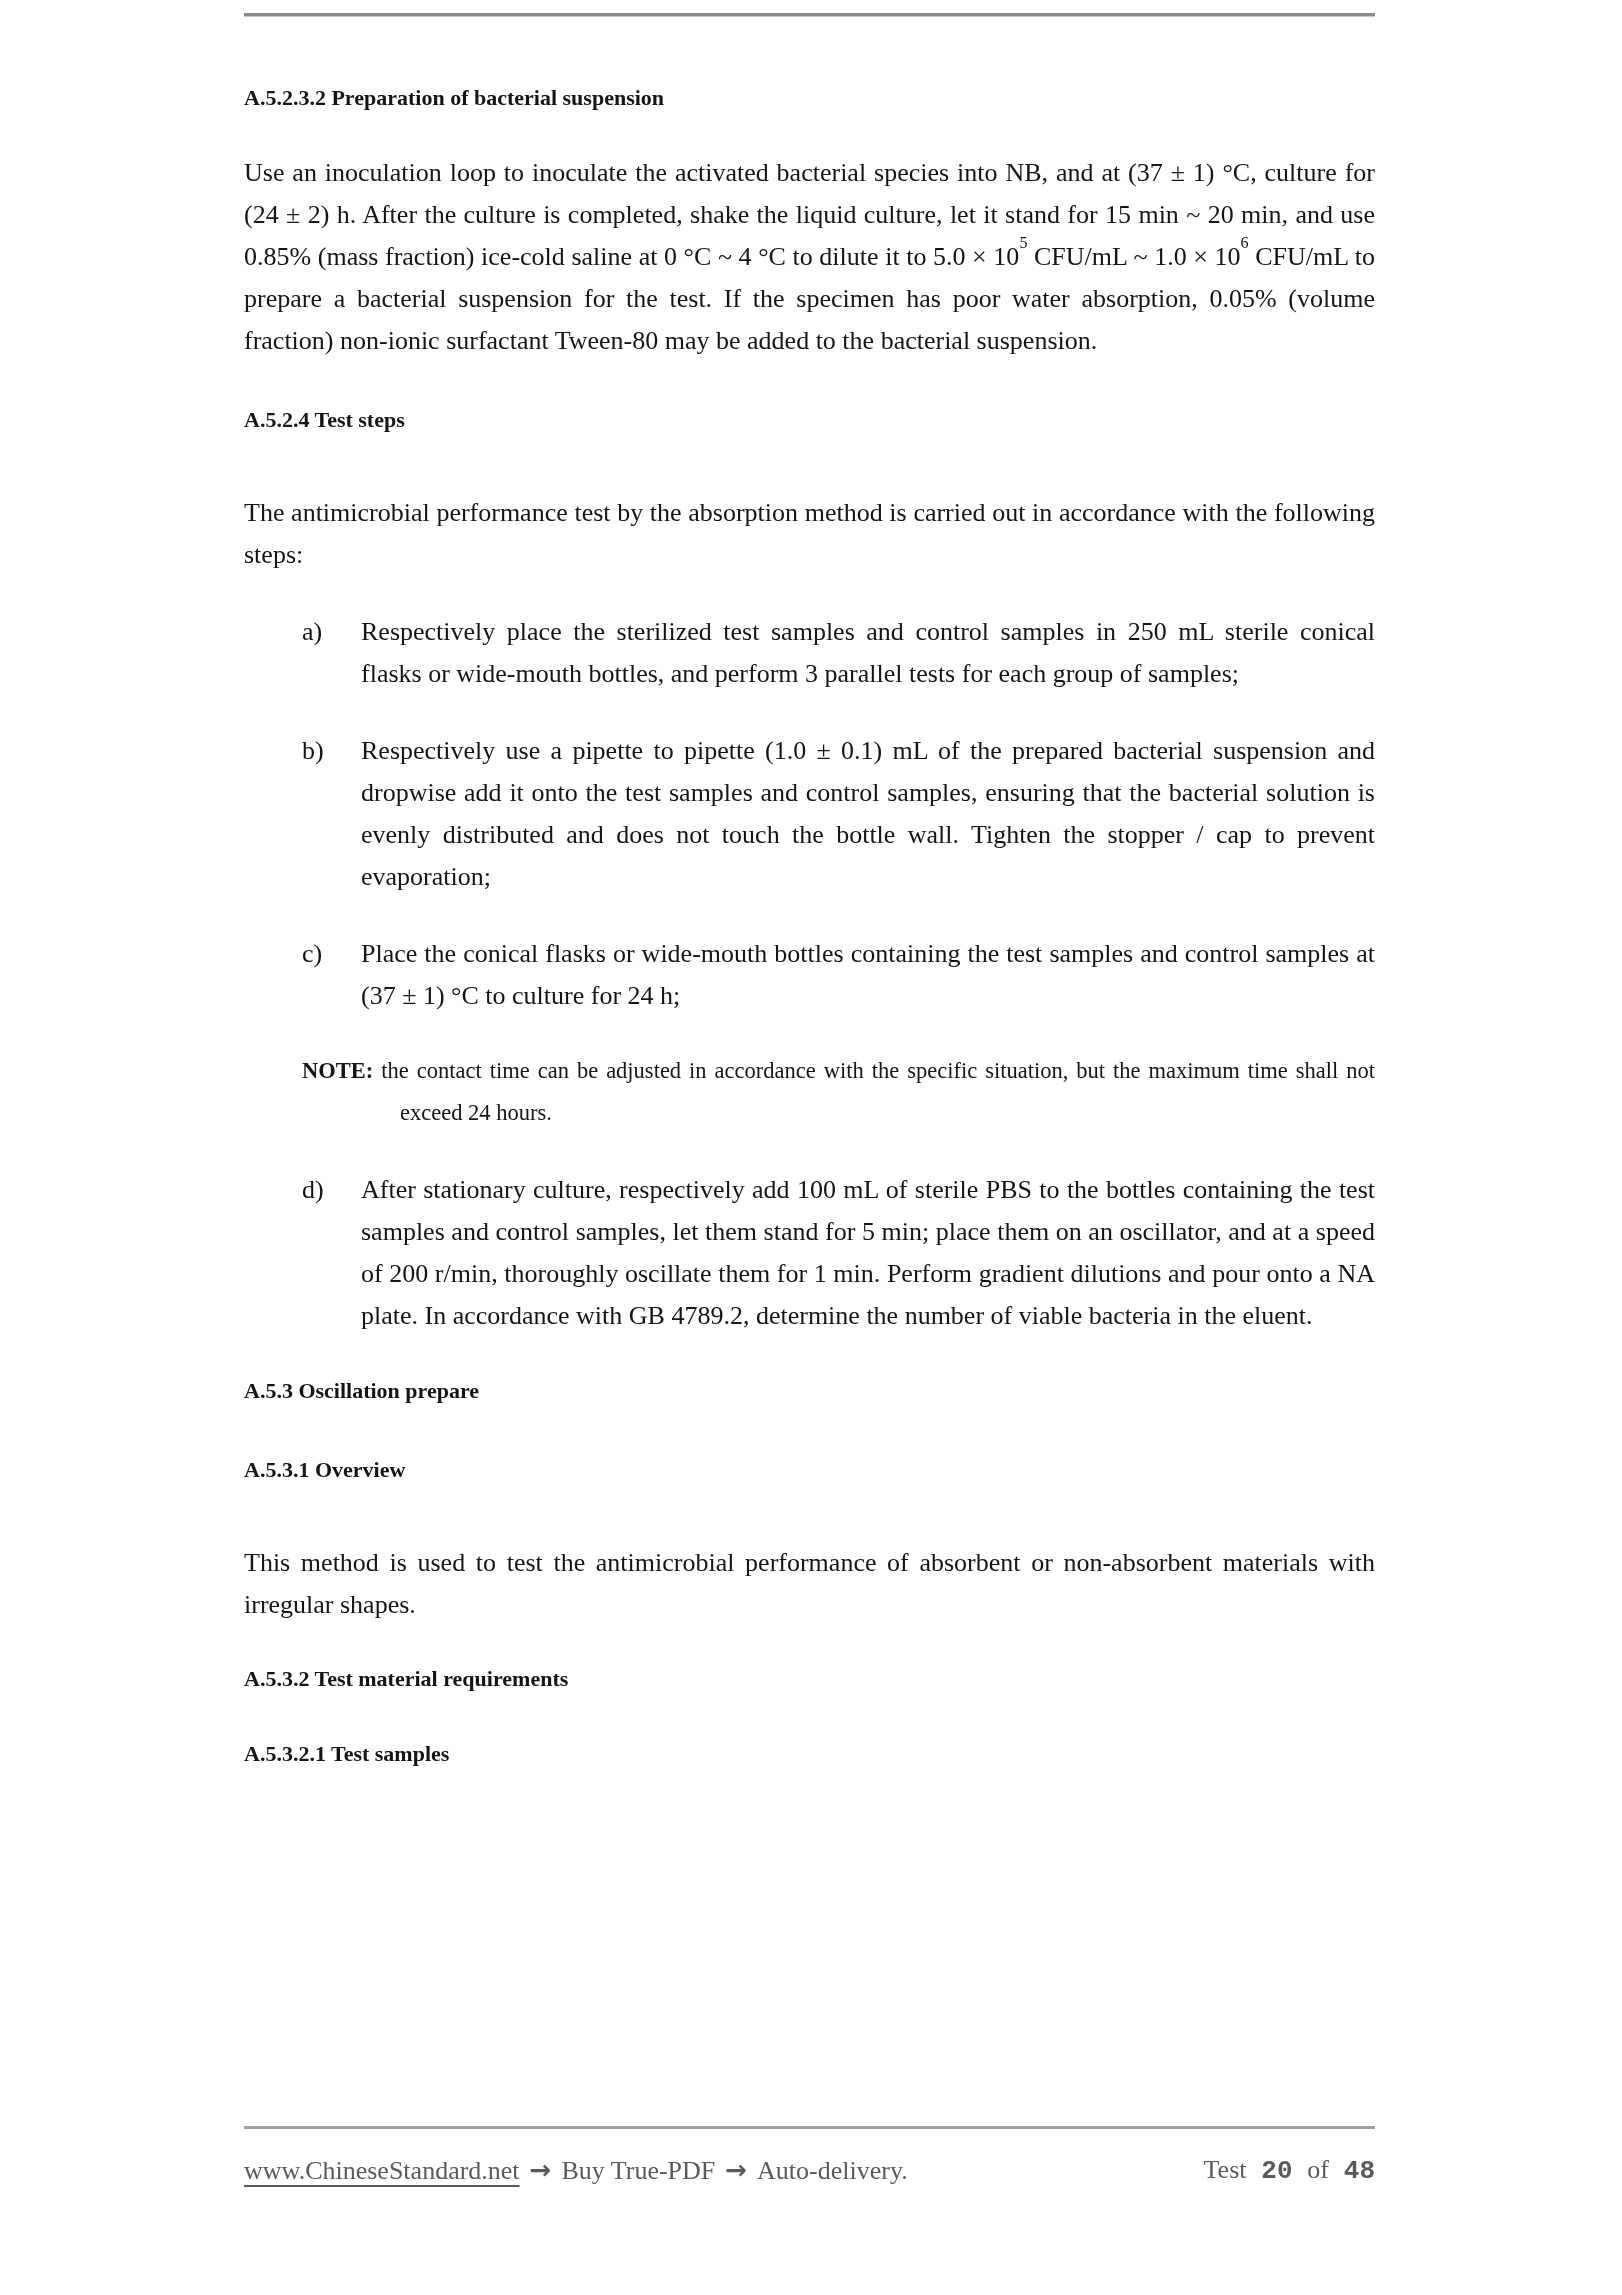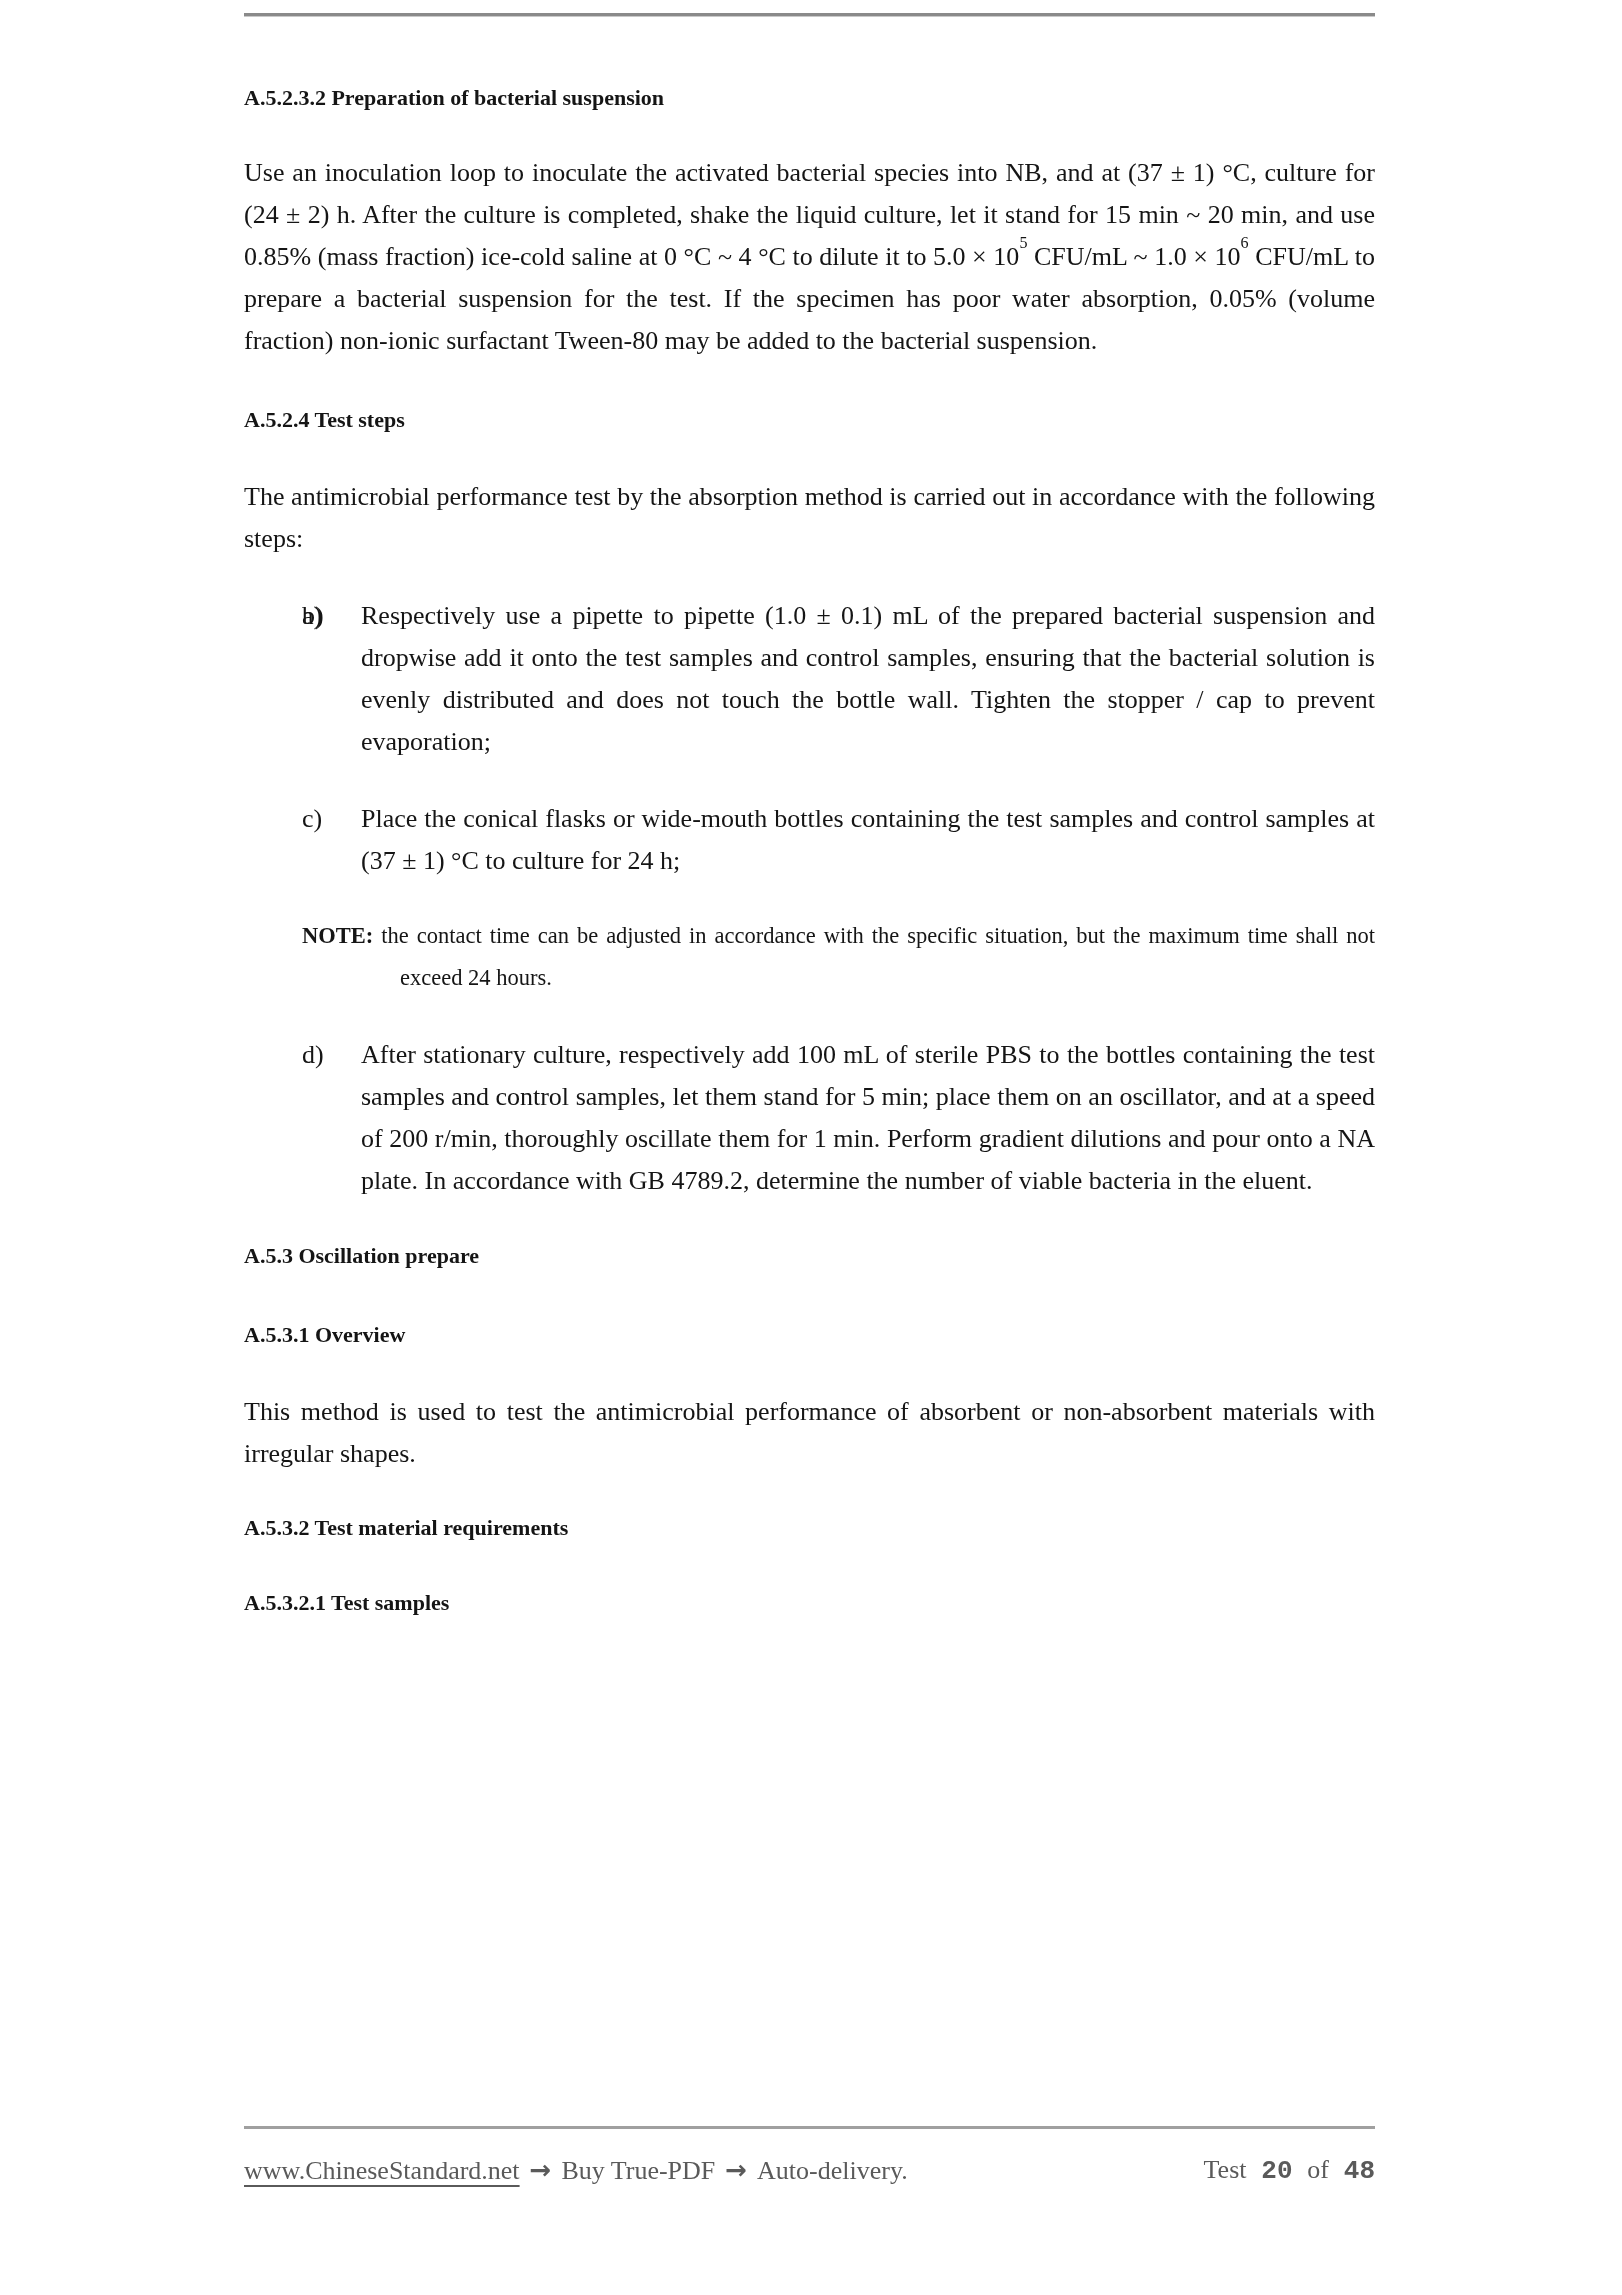--- a/index.html
+++ b/index.html
@@ -20,21 +20,21 @@
              color:var(--header-text);letter-spacing:0.8px;}
   .header-rule{margin-top:13.3px;height:3.3px;background:var(--rule);
                border-bottom:0.8px solid #c9c9c9;}
   h2.hd{font-size:22px;line-height:42px;font-weight:bold;color:var(--body-text);}
   .hd-a5232{margin-top:60px;}
   .hd-a524{margin-top:37px;}
   .hd-a53{margin-top:33px;}
   .hd-a531{margin-top:37px;}
   .hd-a532{margin-top:32px;}
   .hd-a5321{margin-top:33px;}
-  p.para{margin-top:35px;text-align:justify;}
+  p.para{margin-top:51px;text-align:justify;}
   p.para-first{margin-top:33px;}
   sup{font-size:0.62em;line-height:0;position:relative;top:-0.45em;}
   .list-item{position:relative;margin-top:35px;padding-left:117px;text-align:justify;}
   .marker{position:absolute;left:58px;top:0;}
   .note{margin-top:33px;padding-left:156px;text-indent:-98px;
         font-size:22.5px;line-height:42px;text-align:justify;}
   .note-label{font-weight:bold;}
   .footer-rule{position:absolute;left:244px;top:2126px;width:1131px;height:2.5px;
                background:var(--footer-rule);}
   .footer{position:absolute;left:244px;top:2151px;width:1131px;
@@ -58,20 +58,21 @@
     <h2 class="hd hd-a5232">A.5.2.3.2 Preparation of bacterial suspension</h2>
 
     <p class="para para-first"><span>Use an inoculation loop to inoculate the activated bacterial species into NB, and at (37 ± 1) °C, culture for (24 ± 2) h. After the culture is completed, shake the liquid culture, let it stand for 15 min ~ 20 min, and use 0.85% (mass fraction) ice-cold saline at 0 °C ~ 4 °C to dilute it to 5.0 × 10</span><sup>5</sup><span> CFU/mL ~ 1.0 × 10</span><sup>6</sup><span> CFU/mL to prepare a bacterial suspension for the test. If the specimen has poor water absorption, 0.05% (volume fraction) non-ionic surfactant Tween-80 may be added to the bacterial suspension.</span></p>
 
     <h2 class="hd hd-a524">A.5.2.4 Test steps</h2>
 
     <p class="para">The antimicrobial performance test by the absorption method is carried out in accordance with the following steps:</p>
 
     <div class="list-item">
       <span class="marker">a)</span>
+      <span class="li-text">Respectively place the sterilized test samples and control samples in 250 mL sterile conical flasks or wide-mouth bottles, and perform 3 parallel tests for each group of samples;</span>
     </div>
 
     <div class="list-item">
       <span class="marker">b)</span>
       <span class="li-text">Respectively use a pipette to pipette (1.0 ± 0.1) mL of the prepared bacterial suspension and dropwise add it onto the test samples and control samples, ensuring that the bacterial solution is evenly distributed and does not touch the bottle wall. Tighten the stopper / cap to prevent evaporation;</span>
     </div>
 
     <div class="list-item">
       <span class="marker">c)</span>
       <span class="li-text">Place the conical flasks or wide-mouth bottles containing the test samples and control samples at (37 ± 1) °C to culture for 24 h;</span>

